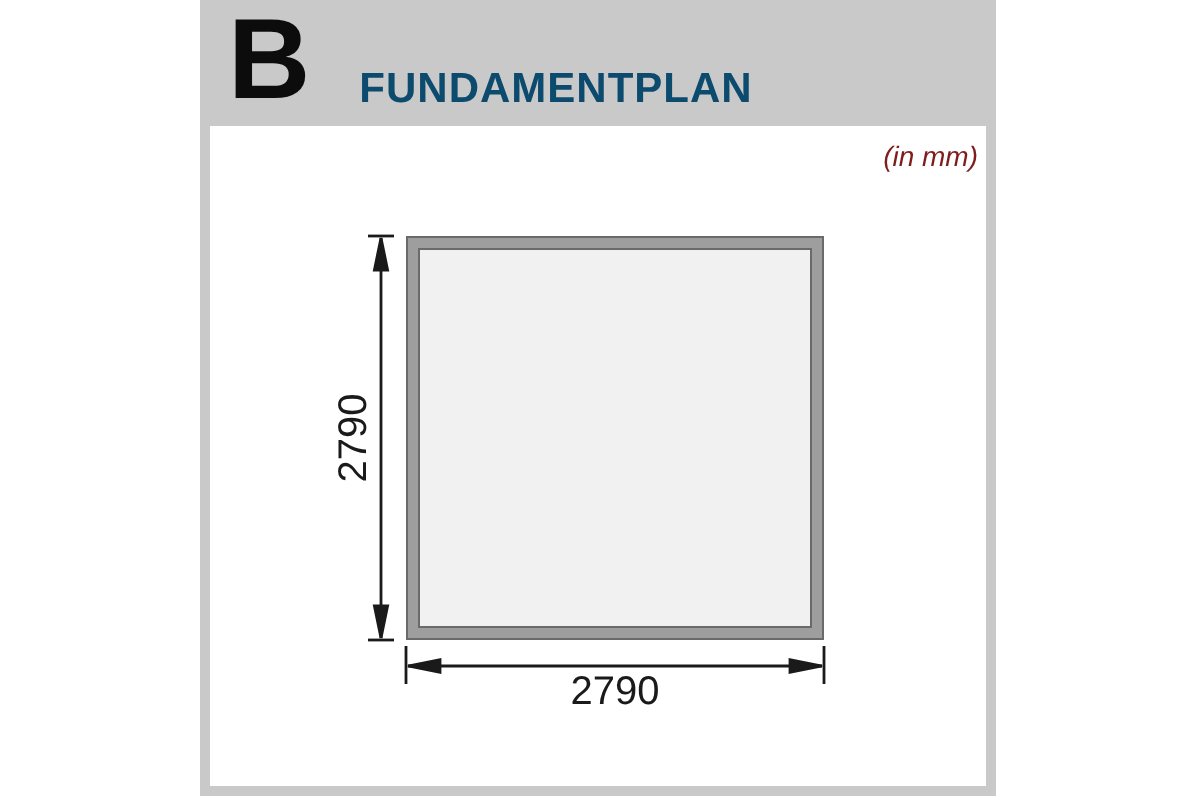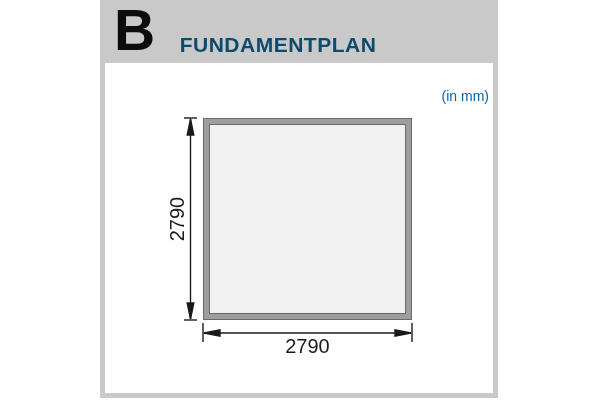--- a/index.html
+++ b/index.html
@@ -57,24 +57,25 @@
   .panel {
     position: absolute;
     left: 5px;
     top: 63px;
     width: 388px;
     height: 330px;
     background: #ffffff;
   }
   .units-note {
     position: absolute;
-    top: 25px;
+    top: 7px;
     right: 4px;
     font-size: 14px;
-    color: #0369a1;
+    font-style: italic;
+    color: #7f1d1d;
   }
   
   .foundation {
     position: absolute;
     left: 98px;
     top: 55px;
     width: 209px;
     height: 202px;
     box-sizing: border-box;
     background: #9e9e9e;

